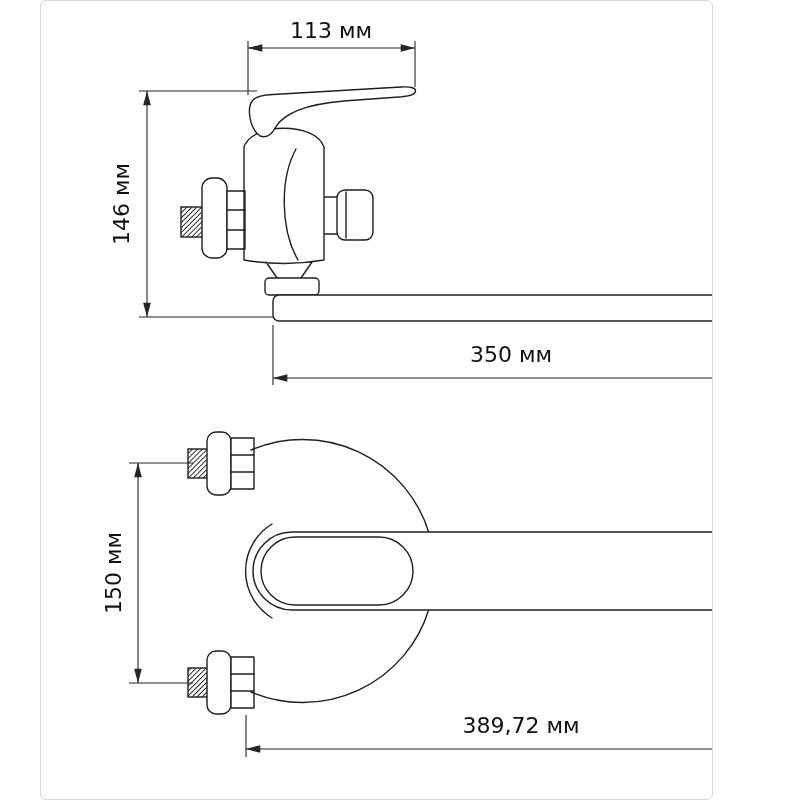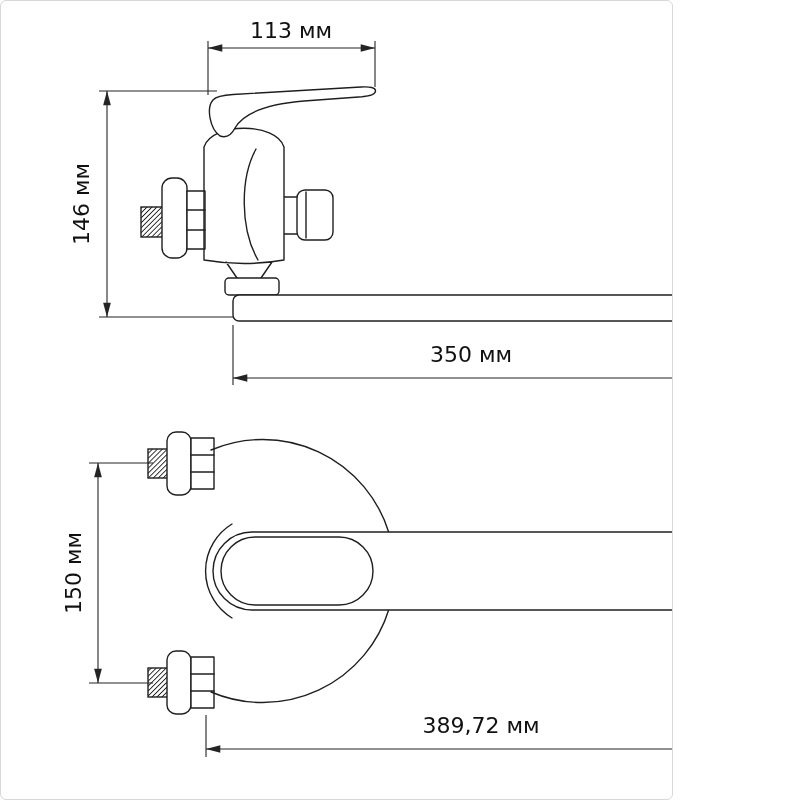--- a/index.html
+++ b/index.html
@@ -10,20 +10,21 @@
   }
   .canvas {
     position: relative;
     width: 673px;
     height: 800px;
     box-sizing: border-box;
     border: 1px solid #d8d8d8;
     border-radius: 6px;
     background: #ffffff;
     overflow: hidden;
+    margin-left: 40px;
   }
   svg { display: block; }
   .draw  { stroke: #1f1f1f; stroke-width: 1.4; fill: none; stroke-linecap: round; stroke-linejoin: round; }
   .fillw { stroke: #1f1f1f; stroke-width: 1.4; fill: #ffffff; stroke-linejoin: round; }
   .dim   { stroke: #242424; stroke-width: 1.1; fill: none; }
   .dim-text {
     font-family: "DejaVu Sans", sans-serif;
     font-size: 22px;
     fill: #111111;
   }

